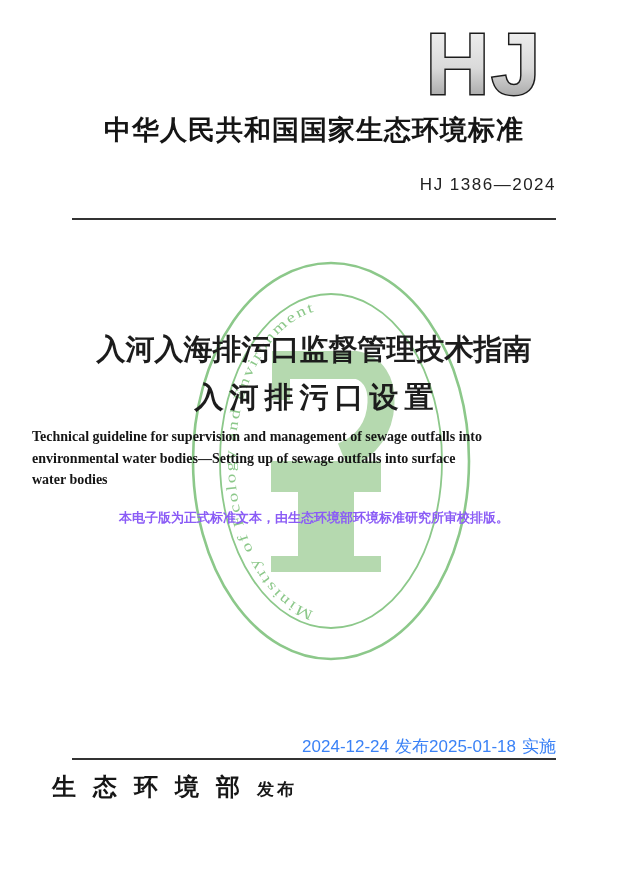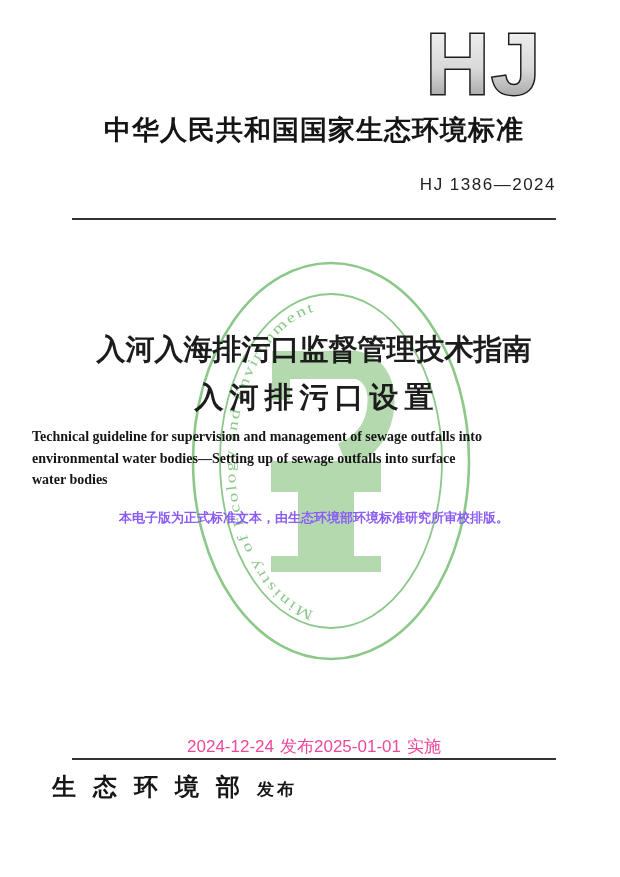--- a/index.html
+++ b/index.html
@@ -39,23 +39,23 @@
   }
 
   .note {
     position:absolute; top:509px; left:-20px; width:524px; text-align:center;
     font-family:"Liberation Sans","DejaVu Sans",sans-serif;
     font-size:13px; color:#8b5cf6; white-space:nowrap;font-weight:bold;
   }
 
   .dates {
     position:absolute; top:735px; left:0; width:484px;
-    display:flex; justify-content:center;
+    display:flex; justify-content:flex-end;
     font-family:"Liberation Sans","DejaVu Sans",sans-serif;
-    font-size:17px; color:#ec4899;
+    font-size:17px; color:#3b82f6;
   }
   .dates .lbl { margin-left:6px; }
 
   .publisher {
     position:absolute; top:771px; left:-20px; width:524px; text-align:left; white-space:nowrap;
   }
   .publisher .pub-name {
     font-size:24px; font-weight:bold; letter-spacing:17px; color:#161616;
   }
   .publisher .pub-action {
@@ -113,21 +113,21 @@
       <div>water bodies</div>
     </div>
 
     <div class="note">本电子版为正式标准文本，由生态环境部环境标准研究所审校排版。</div>
 
     <div class="dates">
       <div>
         <span>2024-12-24</span><span class="lbl">发布</span>
       </div>
       <div>
-        <span>2025-01-01</span><span class="lbl">实施</span>
+        <span>2025-01-18</span><span class="lbl">实施</span>
       </div>
     </div>
 
     <div class="rule rule-bottom"></div>
 
     <div class="publisher">
       <span class="pub-name">生态环境部</span><span class="pub-action">发布</span>
     </div>
 
   </div>

